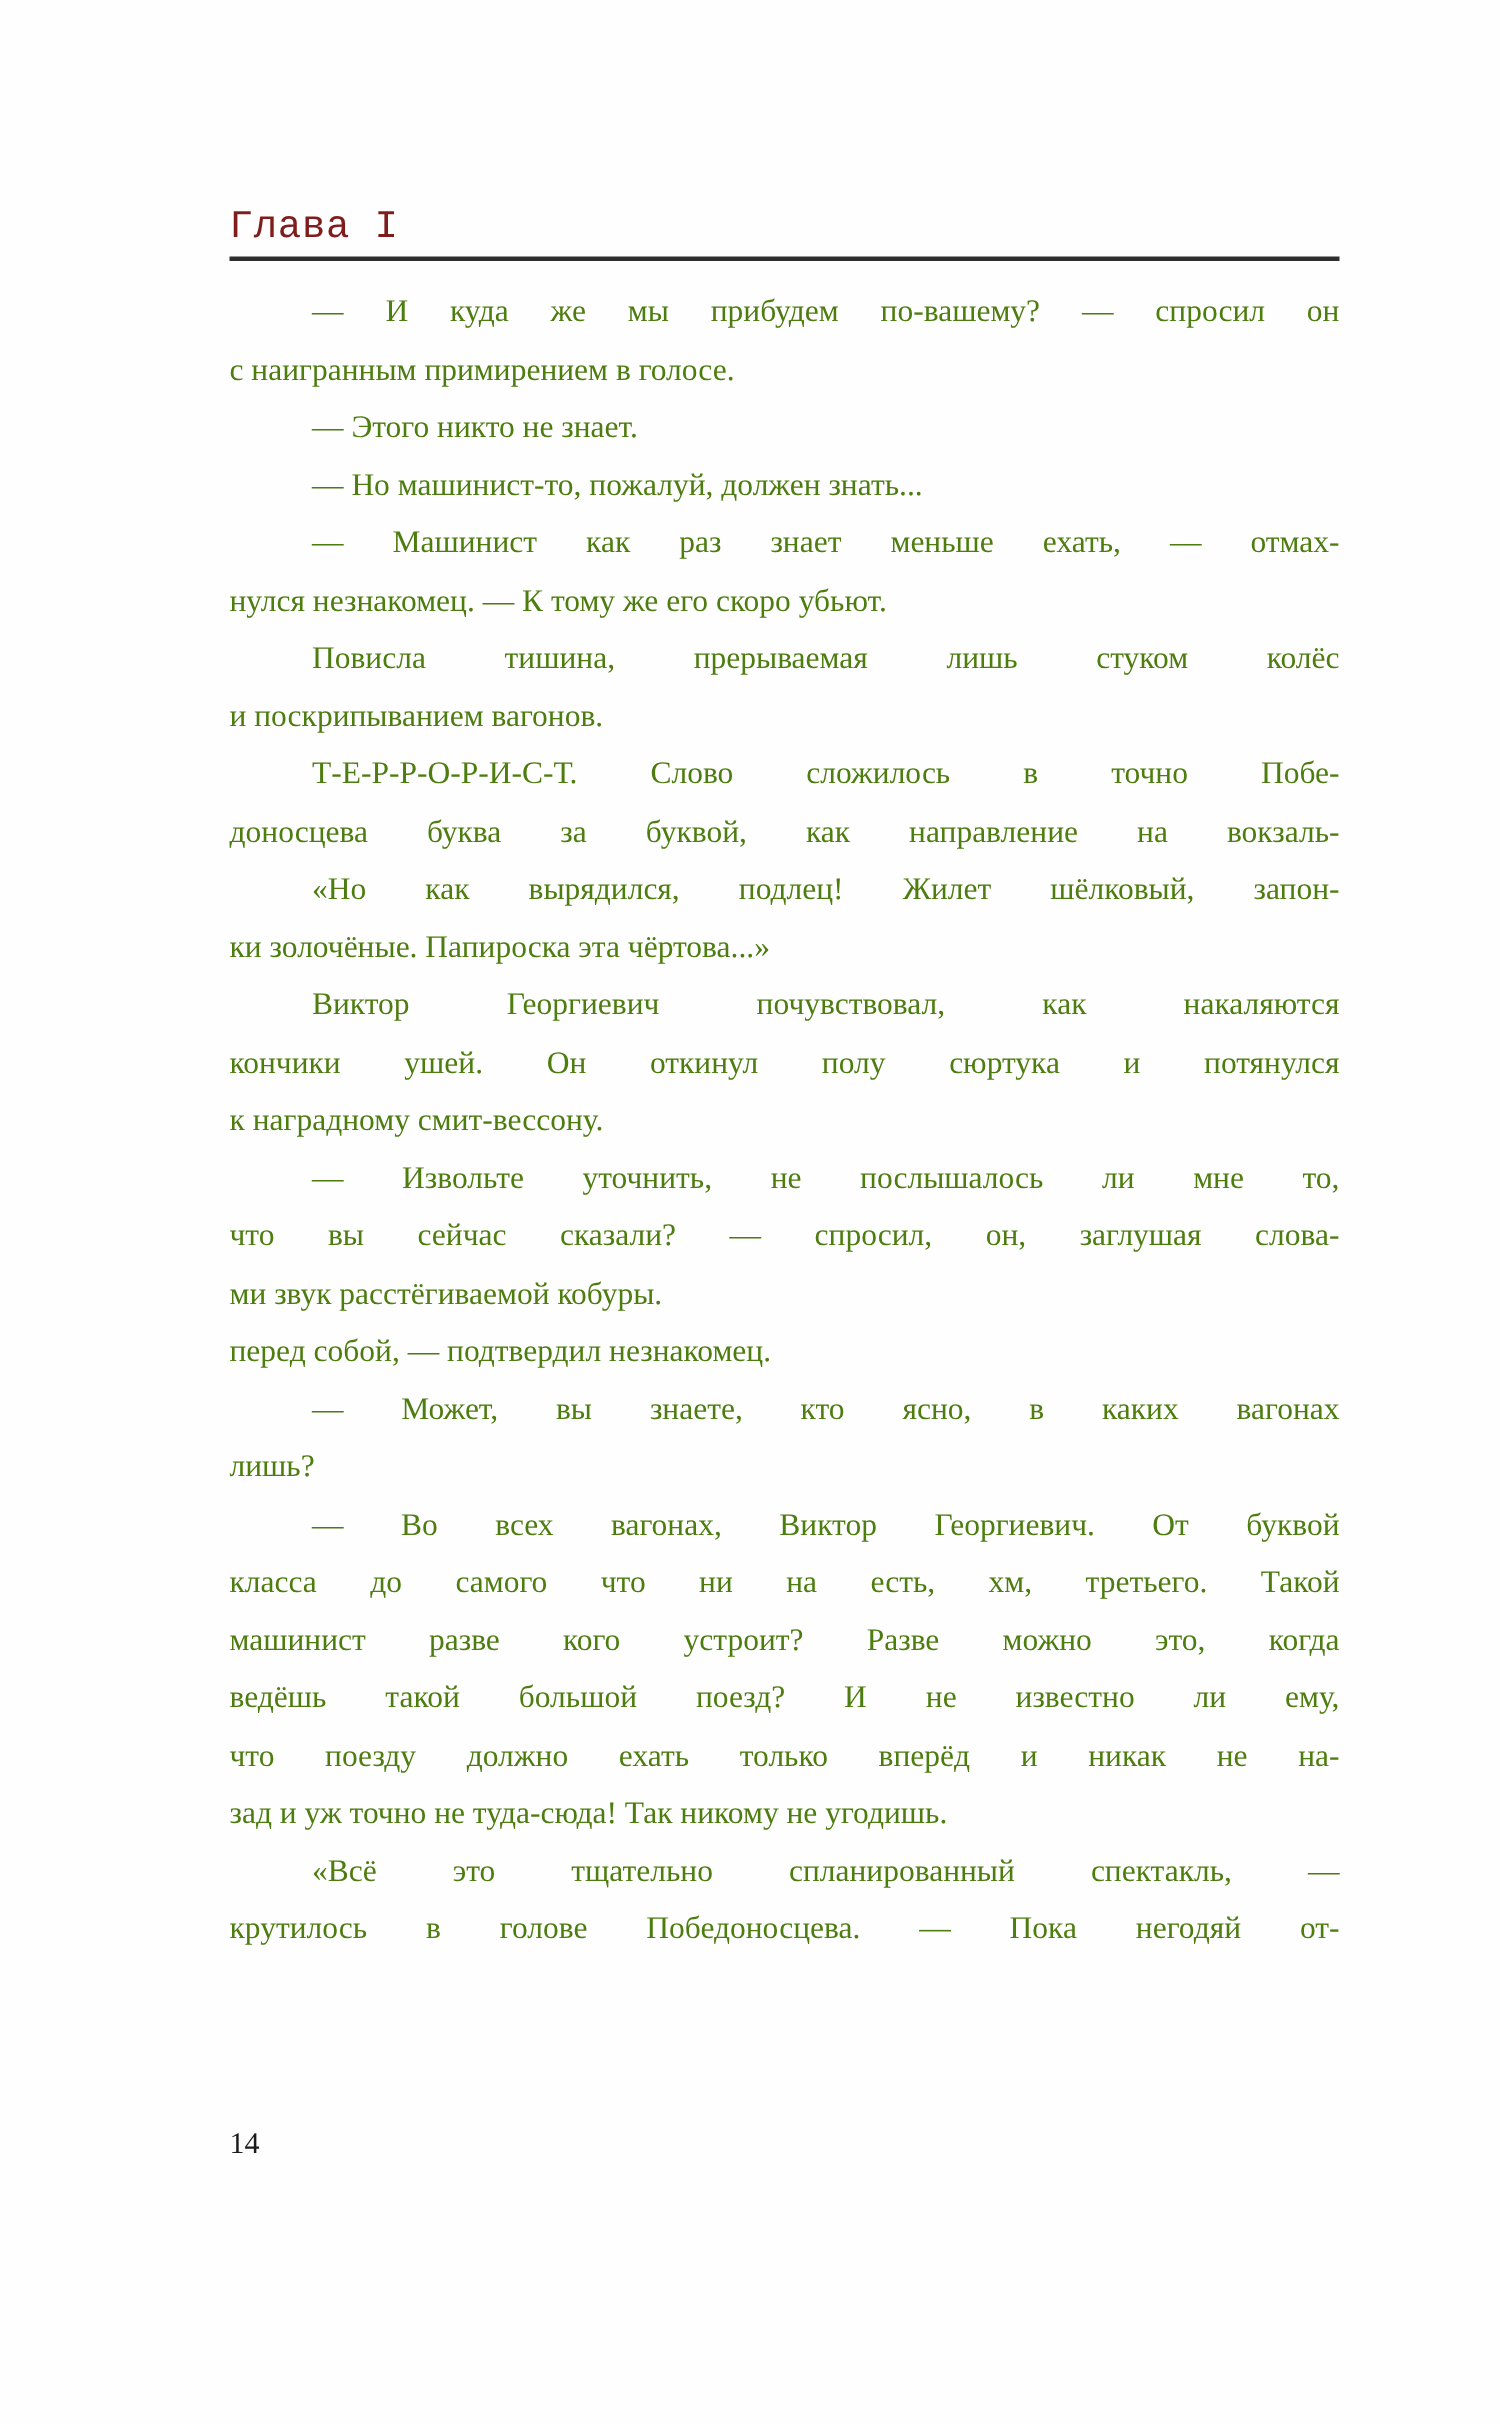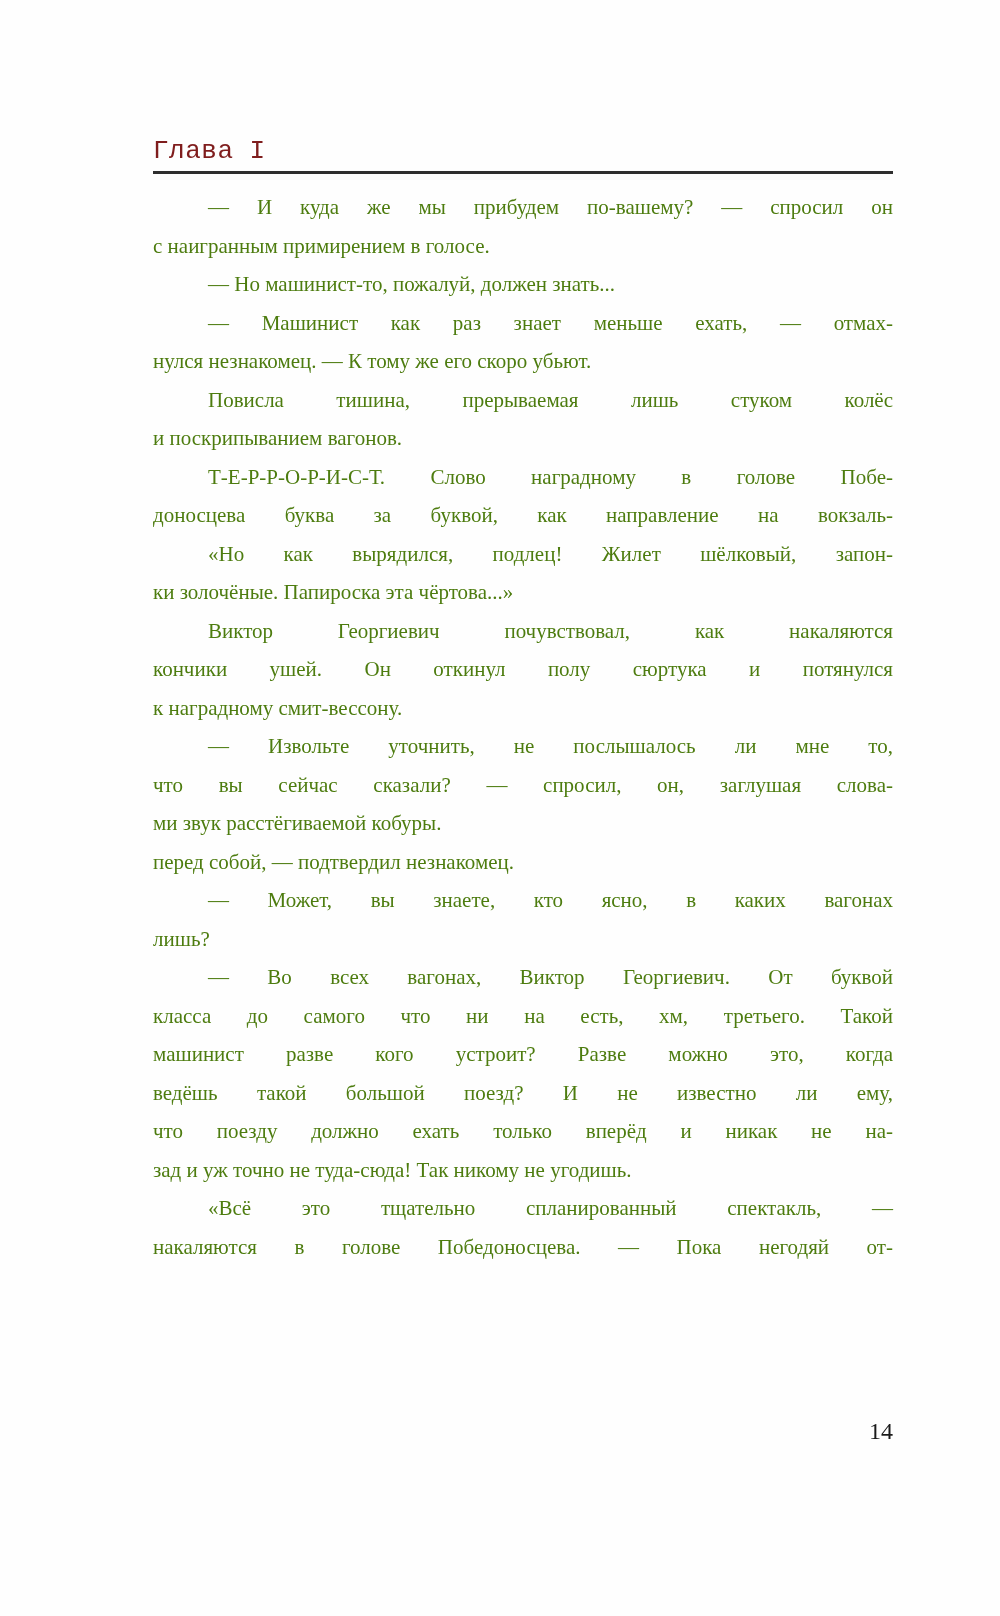--- a/index.html
+++ b/index.html
@@ -50,61 +50,62 @@
     text-align-last: left;
   }
   .line.indent {
     text-indent: 55px;
   }
   .page-number {
     position: absolute;
     left: 153px;
     top: 1418px;
     width: 740px;
-    text-align: right;
+    text-align: left;
     font-family: "Liberation Serif", serif;
-    font-size: 24px;
+    font-size: 20px;
     color: #1b1b1b;
   }
 </style>
 </head>
 <body>
 
 <div class="page">
 
   <div class="chapter-header">
     <span>Глава I</span>
   </div>
 
   <div class="page-text">
       <div class="line indent">— И куда же мы прибудем по-вашему? — спросил он</div>
       <div class="line end">с наигранным примирением в голосе.</div>
+      <div class="line indent end">— Этого никто не знает.</div>
       <div class="line indent end">— Но машинист-то, пожалуй, должен знать...</div>
       <div class="line indent">— Машинист как раз знает меньше ехать, — отмах-</div>
       <div class="line end">нулся незнакомец. — К тому же его скоро убьют.</div>
       <div class="line indent">Повисла тишина, прерываемая лишь стуком колёс</div>
       <div class="line end">и поскрипыванием вагонов.</div>
-      <div class="line indent">Т-Е-Р-Р-О-Р-И-С-Т. Слово наградному в голове Побе-</div>
+      <div class="line indent">Т-Е-Р-Р-О-Р-И-С-Т. Слово сложилось в точно Побе-</div>
       <div class="line">доносцева буква за буквой, как направление на вокзаль-</div>
       <div class="line indent">«Но как вырядился, подлец! Жилет шёлковый, запон-</div>
       <div class="line end">ки золочёные. Папироска эта чёртова...»</div>
       <div class="line indent">Виктор Георгиевич почувствовал, как накаляются</div>
       <div class="line">кончики ушей. Он откинул полу сюртука и потянулся</div>
       <div class="line end">к наградному смит-вессону.</div>
       <div class="line indent">— Извольте уточнить, не послышалось ли мне то,</div>
       <div class="line">что вы сейчас сказали? — спросил, он, заглушая слова-</div>
       <div class="line end">ми звук расстёгиваемой кобуры.</div>
       <div class="line end">перед собой, — подтвердил незнакомец.</div>
       <div class="line indent">— Может, вы знаете, кто ясно, в каких вагонах</div>
       <div class="line end">лишь?</div>
       <div class="line indent">— Во всех вагонах, Виктор Георгиевич. От буквой</div>
       <div class="line">класса до самого что ни на есть, хм, третьего. Такой</div>
       <div class="line">машинист разве кого устроит? Разве можно это, когда</div>
       <div class="line">ведёшь такой большой поезд? И не известно ли ему,</div>
       <div class="line">что поезду должно ехать только вперёд и никак не на-</div>
       <div class="line end">зад и уж точно не туда-сюда! Так никому не угодишь.</div>
       <div class="line indent">«Всё это тщательно спланированный спектакль, —</div>
-      <div class="line">накаляются в голове Победоносцева. — Пока негодяй от-</div>
+      <div class="line">крутилось в голове Победоносцева. — Пока негодяй от-</div>
     </div>
 
   <div class="page-number">14</div>
 
 </div>
 
 </body></html>

